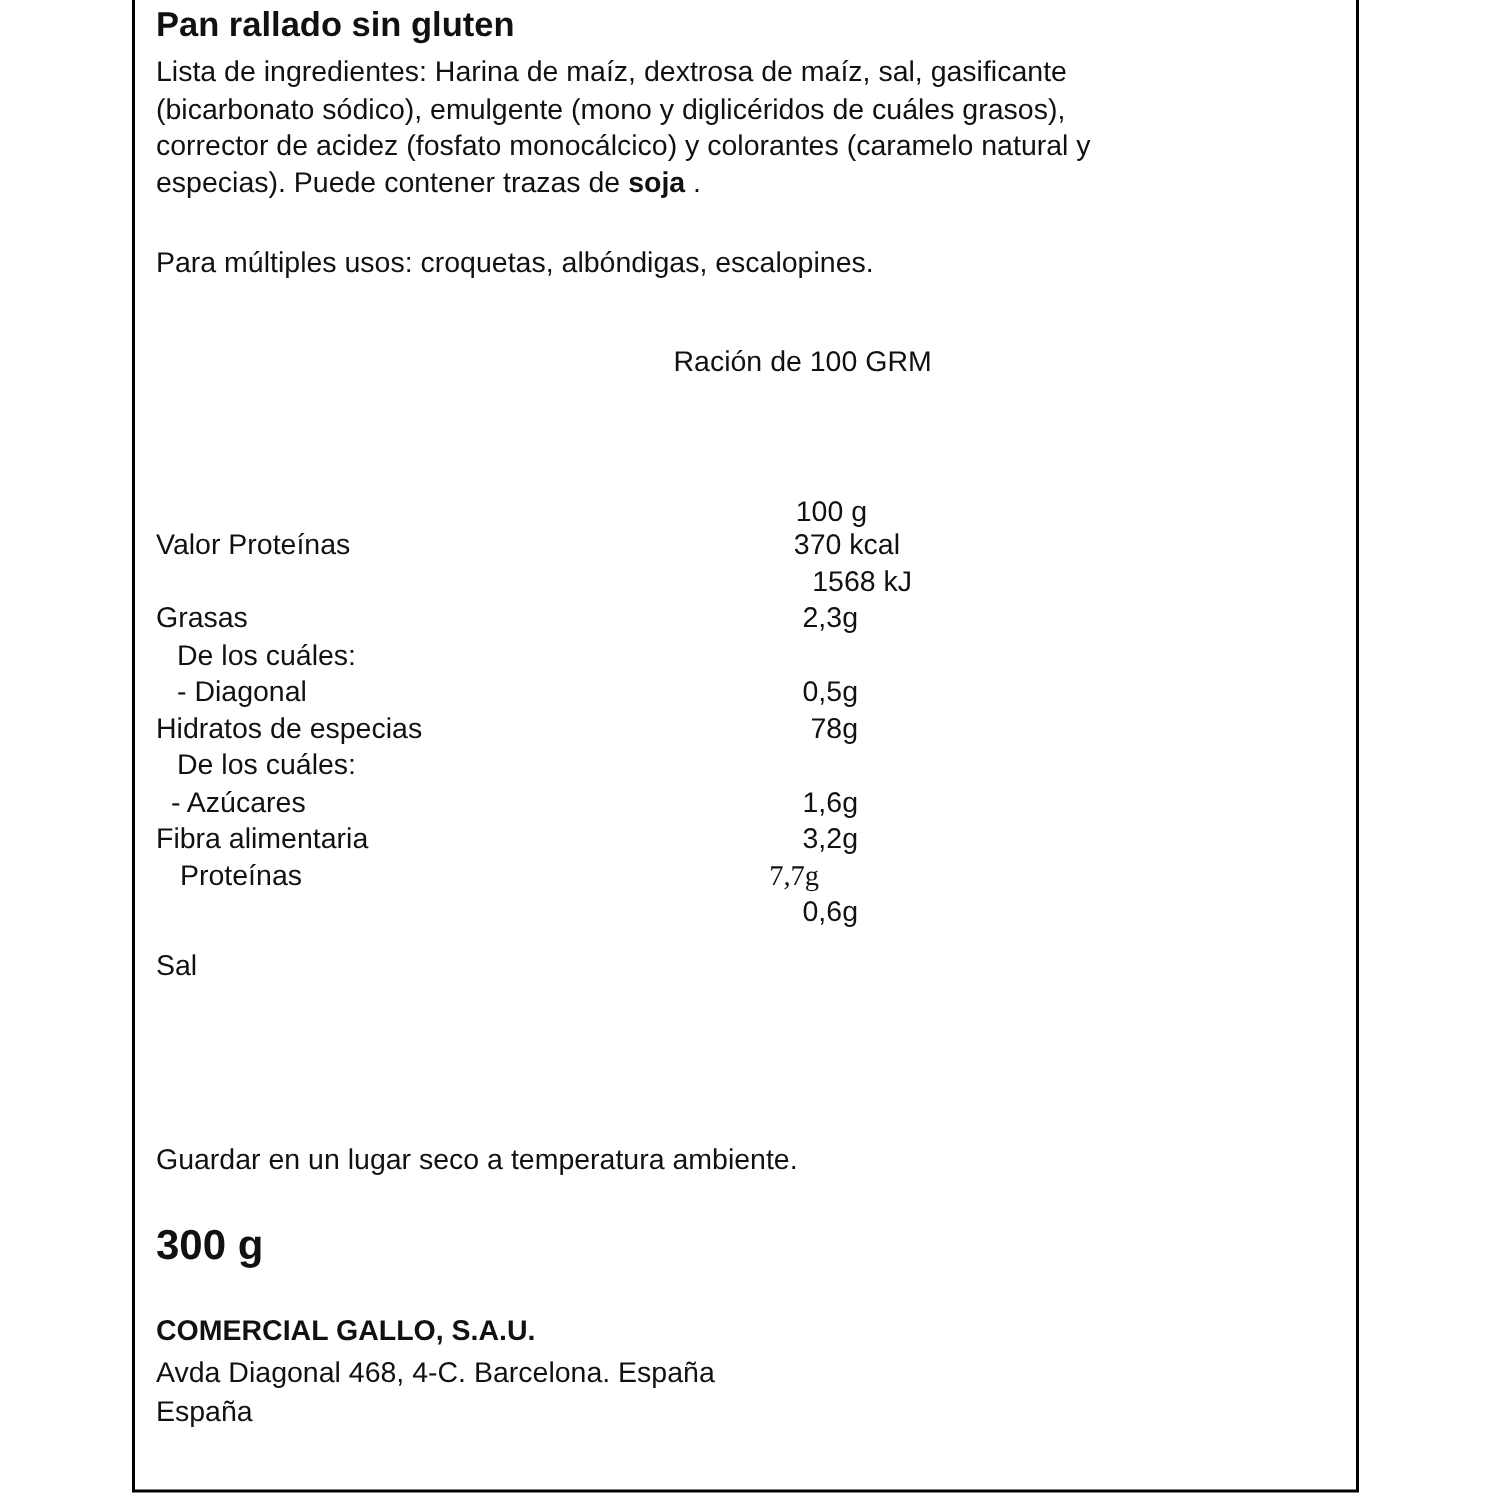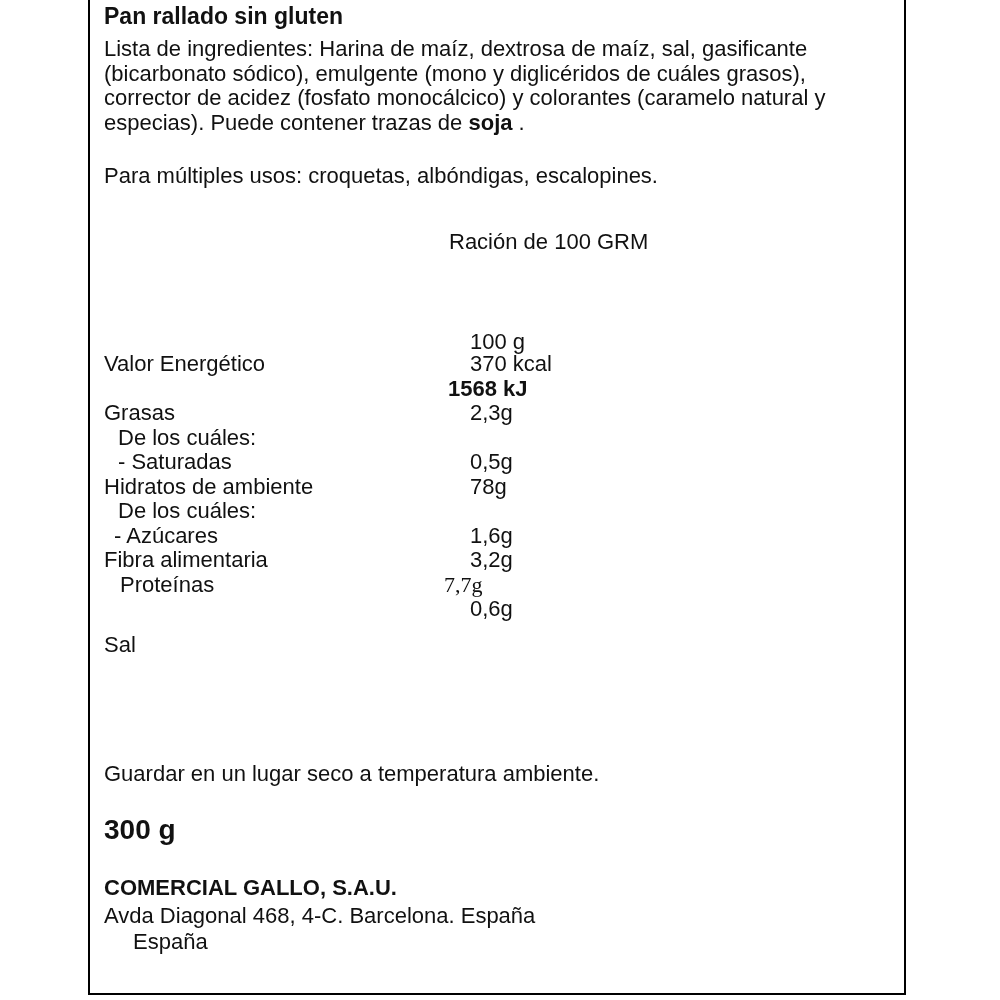--- a/index.html
+++ b/index.html
@@ -1,56 +1,56 @@
 <!DOCTYPE html>
 <html><head>
   <meta charset="utf-8">
   <style>
     html, body { margin:0; padding:0; background:#ffffff; }
     body { width:1000px; height:1000px; position:relative; overflow:hidden;
            font-family:"Liberation Sans", sans-serif; color:#111; }
     .frame { position:absolute; left:88px; top:-2px; width:818px; height:997px;
              border:2px solid #000; box-sizing:border-box; }
-    .t { position:absolute; font-size:22px; line-height:24px; white-space:nowrap; }
+    .t { position:absolute; font-size:19px; line-height:24px; white-space:nowrap; }
     .b { font-weight:bold; }
     .title { font-size:23px; font-weight:bold; }
-    .right { text-align:left; }
+    .right { text-align:right; }
   </style>
 </head>
 <body>
 
 <div class="frame"></div>
 
 <div class="t title" style="left:104px; top:4px;">Pan rallado sin gluten</div>
 
 <div class="t" style="left:104px; top:37px;">Lista de ingredientes: Harina de maíz, dextrosa de maíz, sal, gasificante</div>
 <div class="t" style="left:104px; top:62px;">(bicarbonato sódico), emulgente (mono y diglicéridos de cuáles grasos),</div>
 <div class="t" style="left:104px; top:86px;">corrector de acidez (fosfato monocálcico) y colorantes (caramelo natural y</div>
 <div class="t" style="left:104px; top:111px;"><span>especias). Puede contener trazas de </span><span class="b">soja</span><span> .</span></div>
 
 <div class="t" style="left:104px; top:164px;">Para múltiples usos: croquetas, albóndigas, escalopines.</div>
 
 <div class="t" style="left:449px; top:230px;">Ración de 100 GRM</div>
 
 <div class="t right" style="left:470px; width:108px; top:330px;">100 g</div>
 
-<div class="t" style="left:104px; top:352px;">Valor  Energético</div>
+<div class="t" style="left:104px; top:352px;">Valor  Proteínas</div>
 <div class="t right" style="left:470px; width:130px; top:352px;">370 kcal</div>
 
-<div class="t right" style="left:448px; width:126px; top:377px;font-weight:bold;">1568 kJ</div>
+<div class="t right" style="left:482px; width:126px; top:377px;">1568 kJ</div>
 
 <div class="t" style="left:104px; top:401px;">Grasas</div>
 <div class="t right" style="left:470px; width:102px; top:401px;">2,3g</div>
 
 <div class="t" style="left:118px; top:426px;">  De los cuáles:</div>
 
-<div class="t" style="left:118px; top:450px;">  -  Saturadas</div>
+<div class="t" style="left:118px; top:450px;">  -  Diagonal</div>
 <div class="t right" style="left:470px; width:102px; top:450px;">0,5g</div>
 
-<div class="t" style="left:104px; top:475px;">Hidratos de ambiente</div>
+<div class="t" style="left:104px; top:475px;">Hidratos de especias</div>
 <div class="t right" style="left:470px; width:102px; top:475px;">78g</div>
 
 <div class="t" style="left:118px; top:499px;">  De los cuáles:</div>
 
 <div class="t" style="left:114px; top:524px;">  - Azúcares</div>
 <div class="t right" style="left:470px; width:102px; top:524px;">1,6g</div>
 
 <div class="t" style="left:104px; top:548px;">Fibra alimentaria</div>
 <div class="t right" style="left:470px; width:102px; top:548px;">3,2g</div>
 
@@ -59,13 +59,13 @@
 
 <div class="t" style="left:104px; top:597px;margin-top:36px;">Sal</div>
 <div class="t right" style="left:470px; width:102px; top:597px;">0,6g</div>
 
 <div class="t" style="left:104px; top:762px;">Guardar en un lugar seco a temperatura ambiente.</div>
 
 <div class="t b" style="left:104px; top:818px; font-size:28px;">300 g</div>
 
 <div class="t b" style="left:104px; top:876px;">COMERCIAL GALLO, S.A.U.</div>
 <div class="t" style="left:104px; top:904px;">Avda Diagonal 468, 4-C. Barcelona. España</div>
-<div class="t" style="left:104px; top:930px;margin-left:29px;">España</div>
+<div class="t" style="left:104px; top:930px;">España</div>
 
 </body></html>

